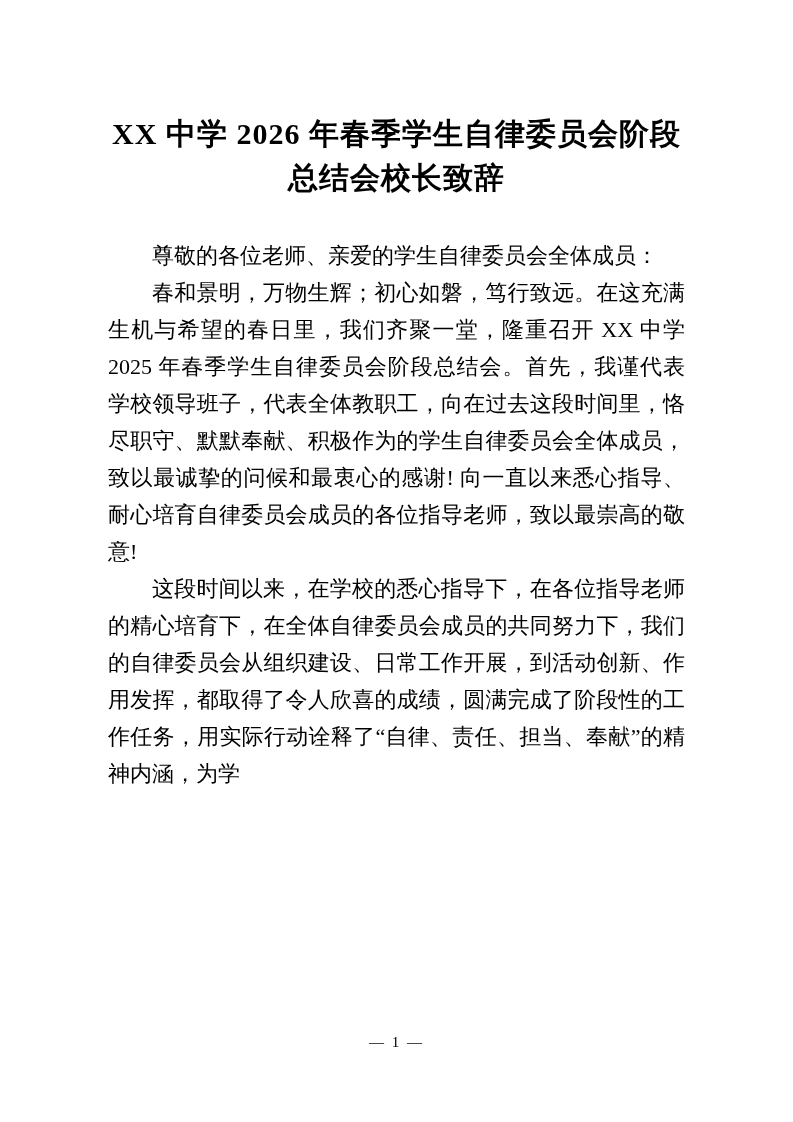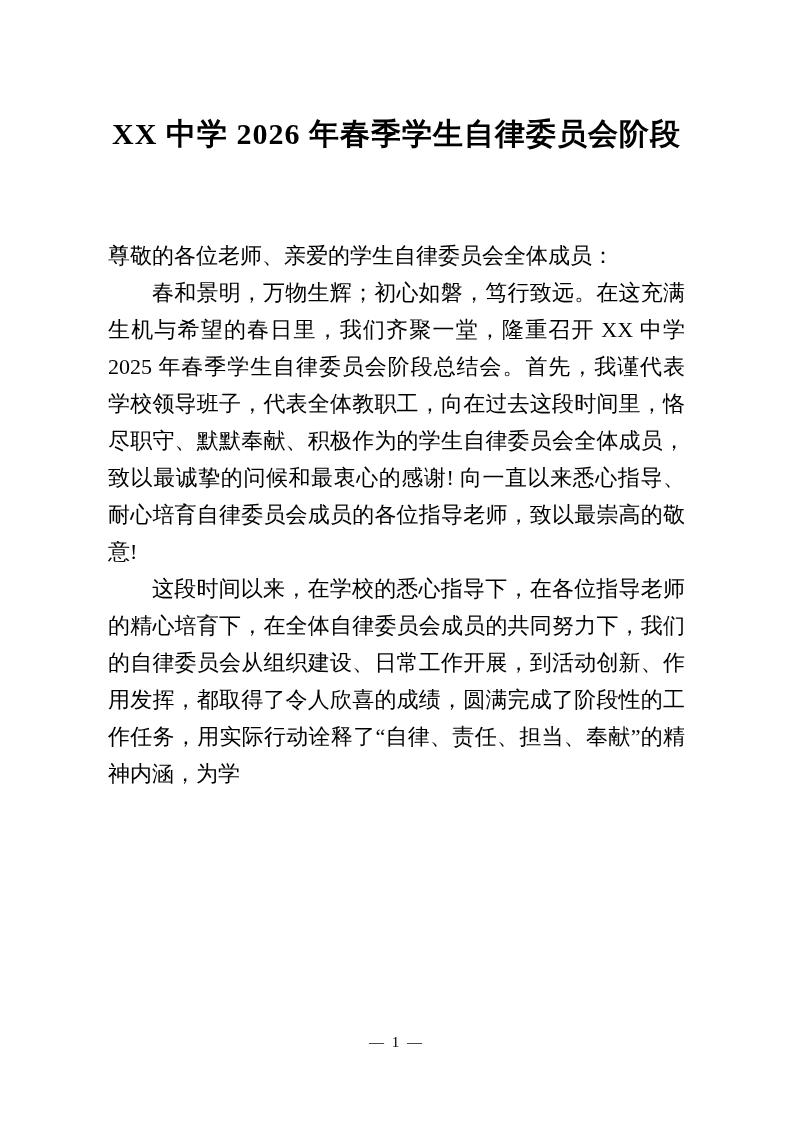--- a/index.html
+++ b/index.html
@@ -43,40 +43,42 @@
     text-justify: inter-character;
     font-family: "Liberation Serif", "DejaVu Serif", serif;
   }
   .doc-body p {
     margin: 0;
     padding: 0;
     text-indent: 2em;
   }
   .doc-body p.no-indent {
     text-indent: 0;
+    margin-left: 44px;
   }
   .footer {
     position: absolute;
     left: 0;
     right: 0;
     top: 1034px;
     text-align: center;
     font-size: 15px;
     letter-spacing: 2px;
     color: #000000;
     font-family: "Liberation Serif", "DejaVu Serif", serif;
   }
 </style>
 </head>
 <body>
 
 <div class="page">
 
   <h1 class="title">
     <span class="title-line">XX 中学 2026 年春季学生自律委员会阶段</span>
+    <span class="title-line">总结会校长致辞</span>
   </h1>
 
   <div class="doc-body">
     <p class="no-indent">尊敬的各位老师、亲爱的学生自律委员会全体成员：</p>
     <p>春和景明，万物生辉；初心如磐，笃行致远。在这充满生机与希望的春日里，我们齐聚一堂，隆重召开 XX 中学 2025 年春季学生自律委员会阶段总结会。首先，我谨代表学校领导班子，代表全体教职工，向在过去这段时间里，恪尽职守、默默奉献、积极作为的学生自律委员会全体成员，致以最诚挚的问候和最衷心的感谢! 向一直以来悉心指导、耐心培育自律委员会成员的各位指导老师，致以最崇高的敬意!</p>
     <p>这段时间以来，在学校的悉心指导下，在各位指导老师的精心培育下，在全体自律委员会成员的共同努力下，我们的自律委员会从组织建设、日常工作开展，到活动创新、作用发挥，都取得了令人欣喜的成绩，圆满完成了阶段性的工作任务，用实际行动诠释了“自律、责任、担当、奉献”的精神内涵，为学</p>
   </div>
 
   <div class="footer">— 1 —</div>
 

